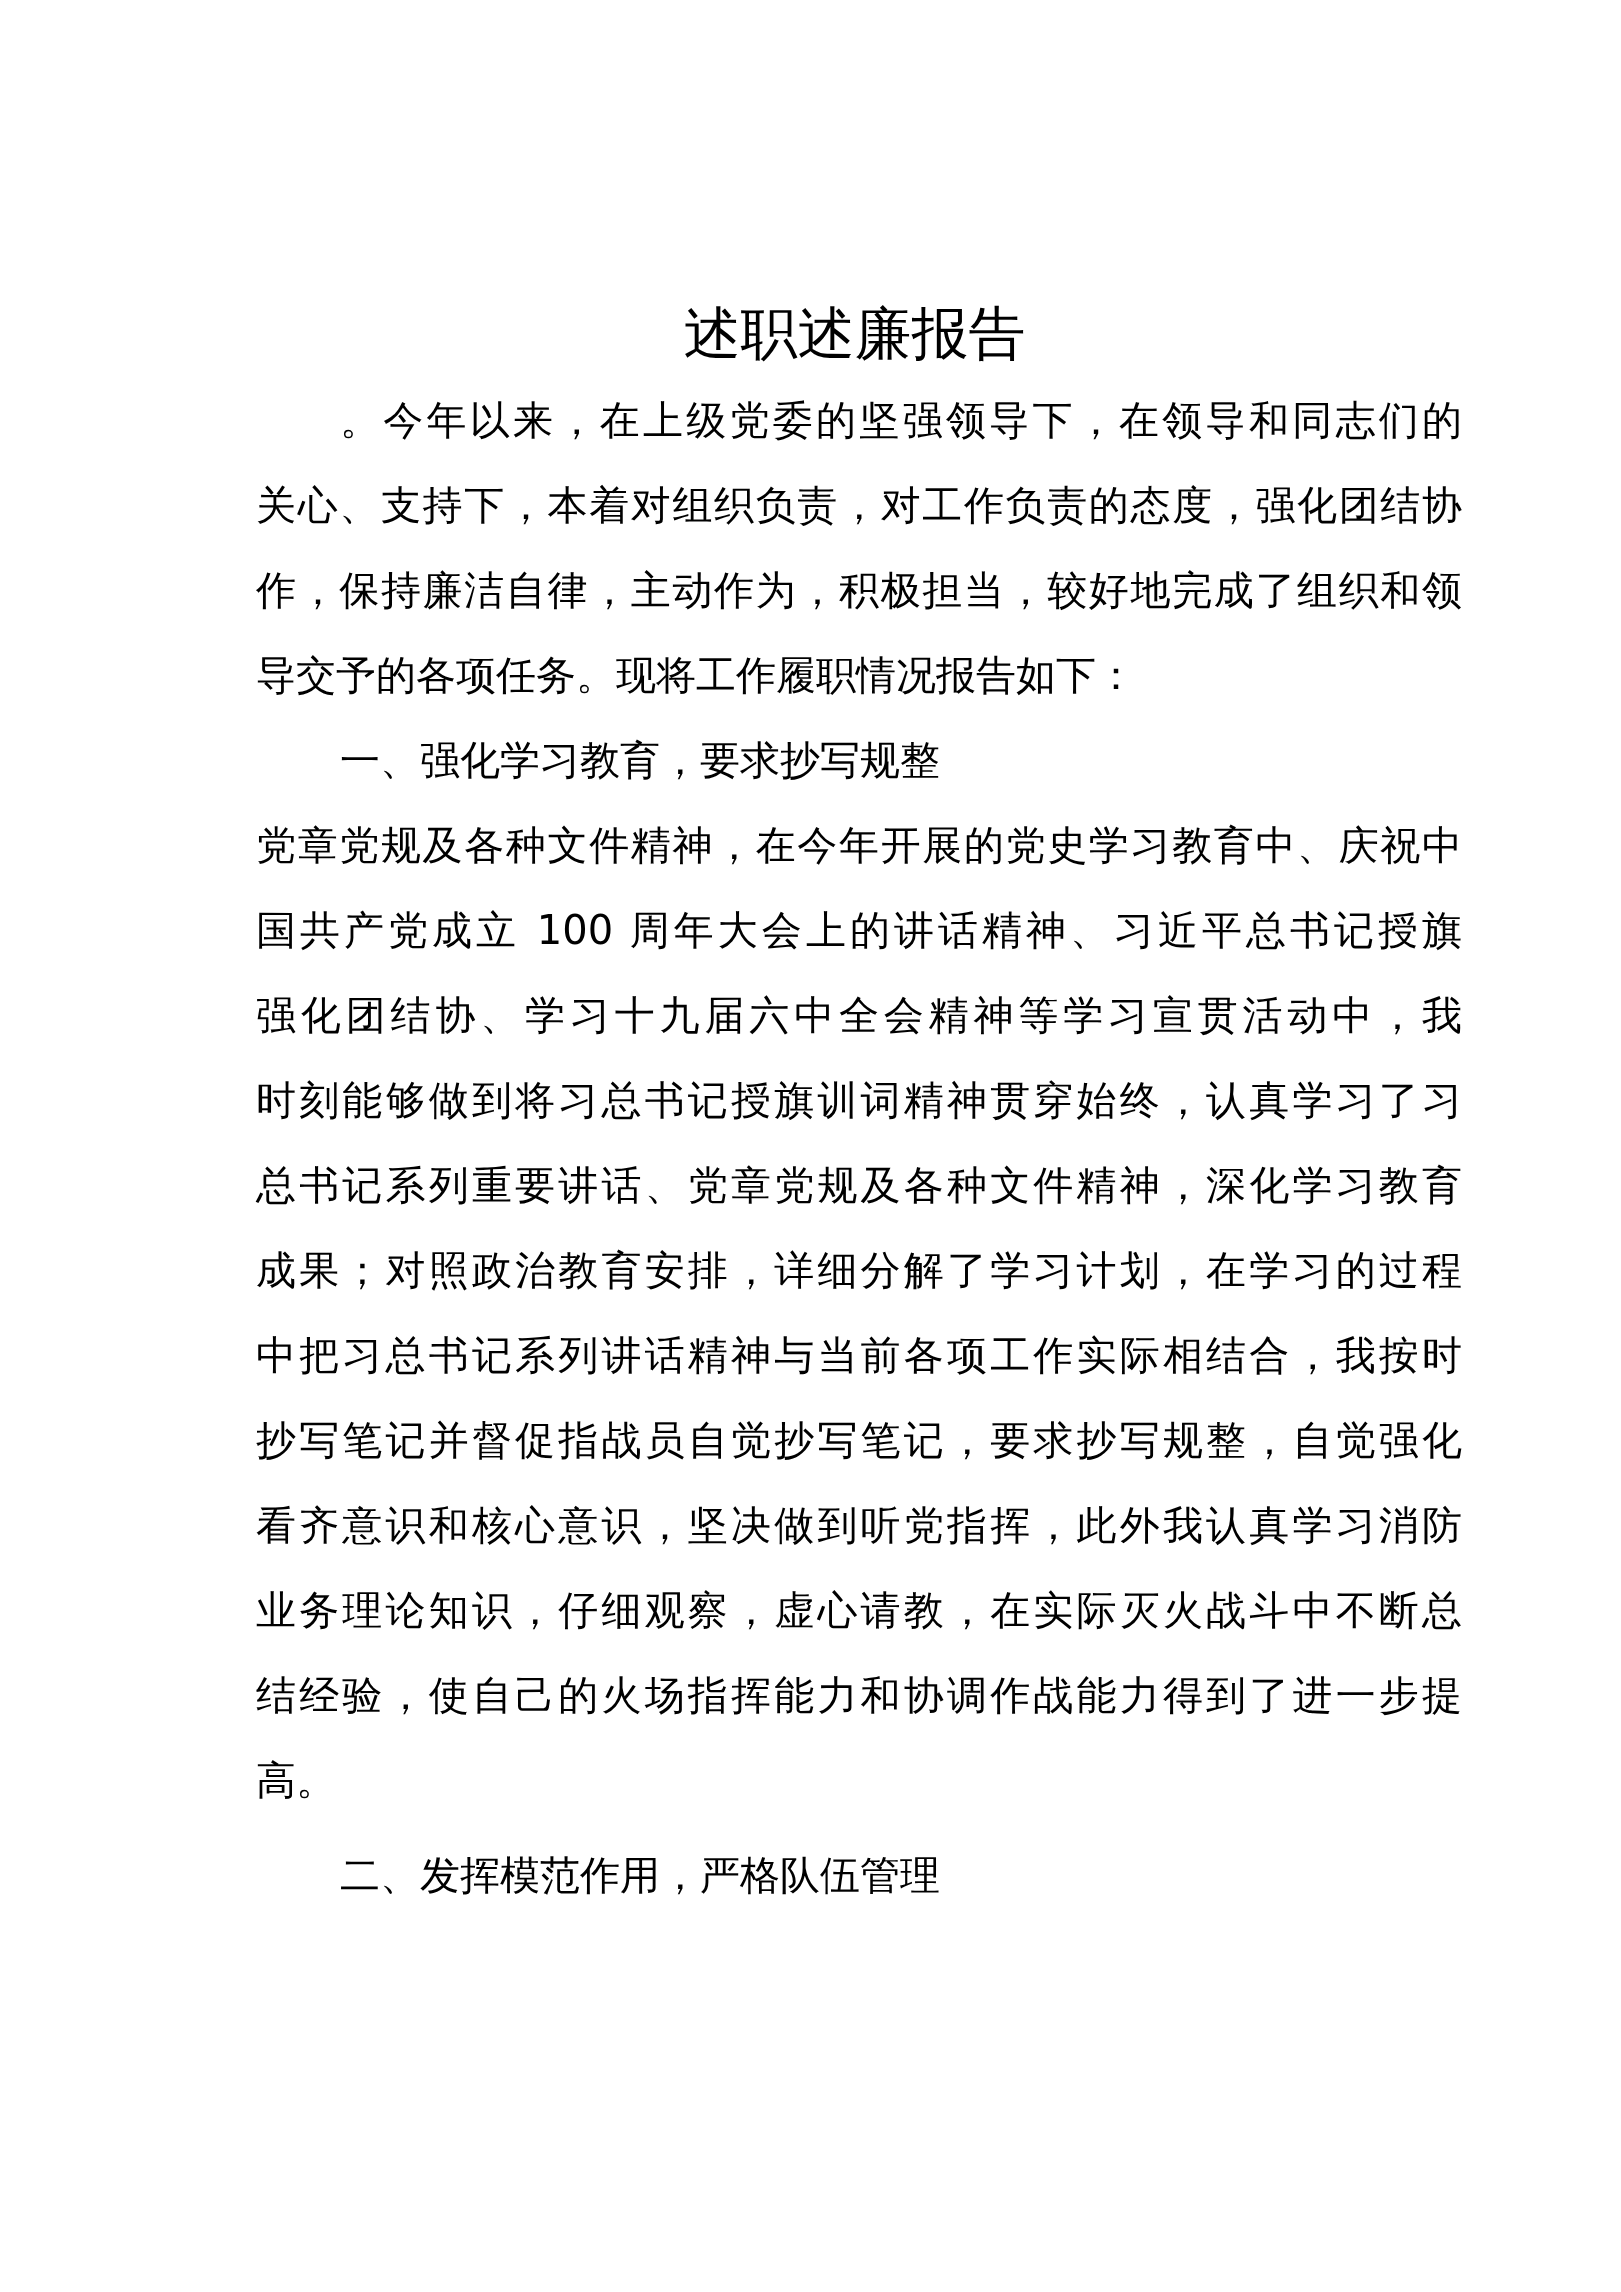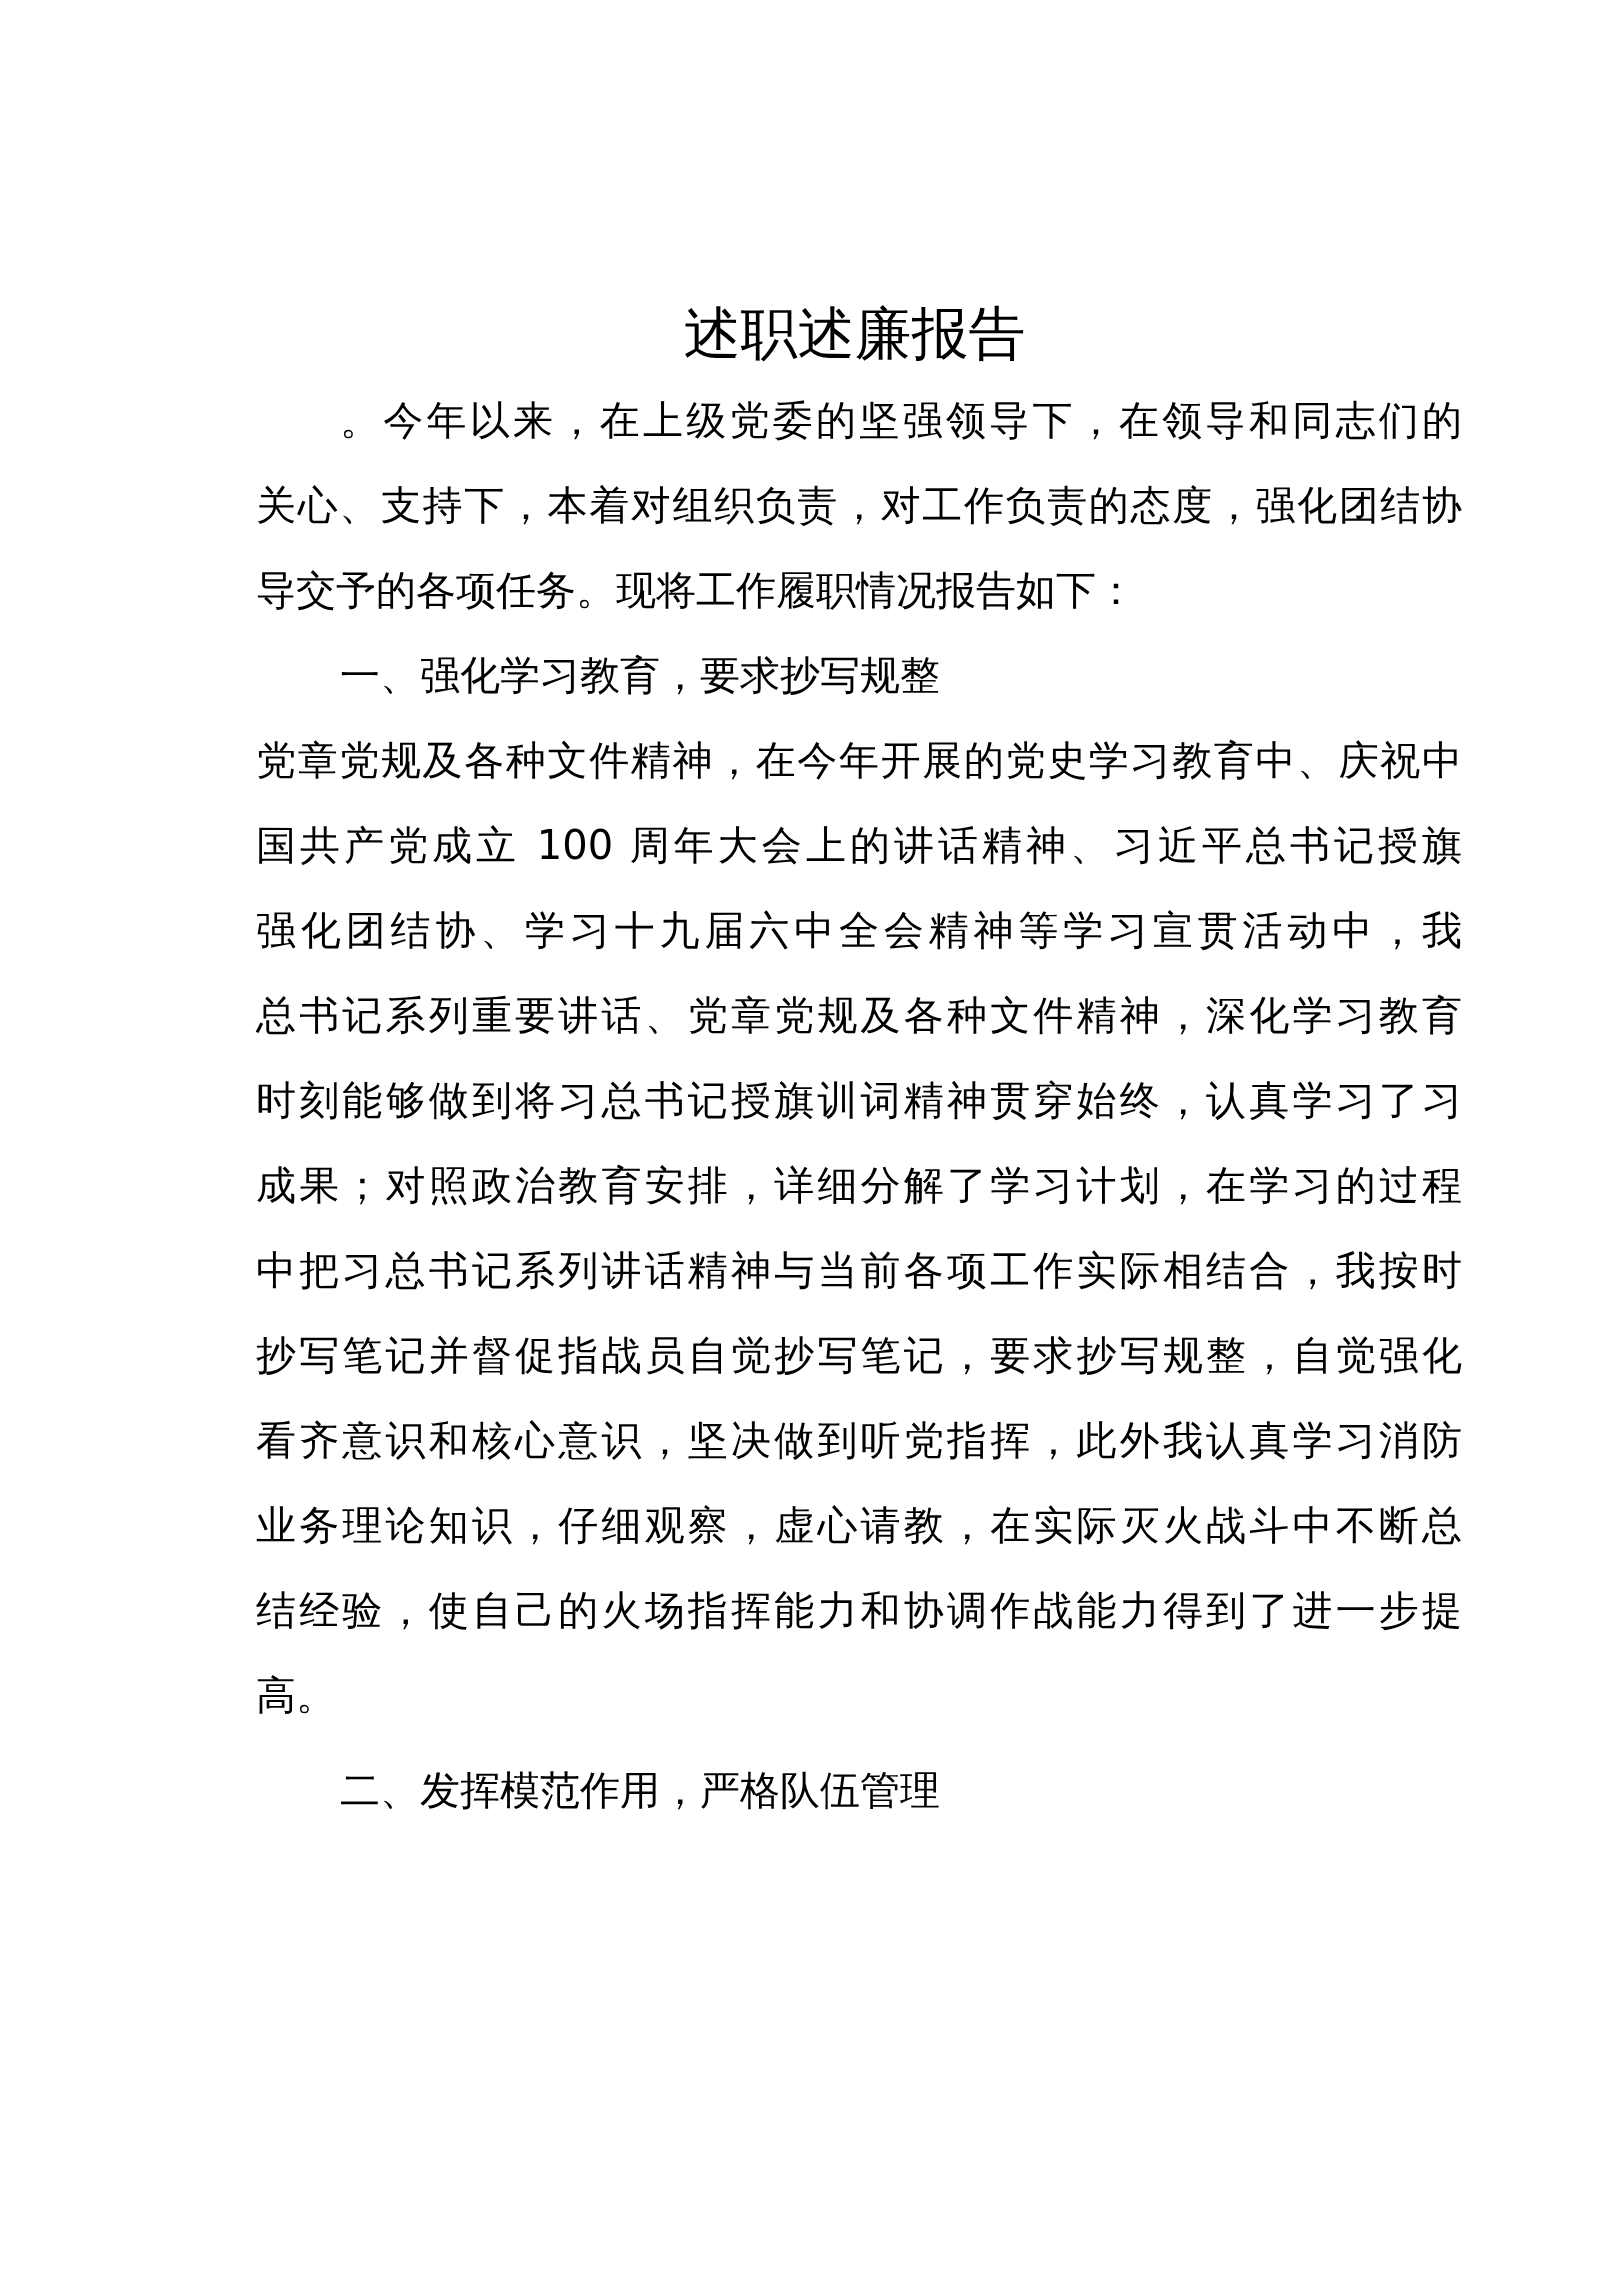--- a/index.html
+++ b/index.html
@@ -71,31 +71,32 @@
 
 <div class="page">
 
   <div class="title">述职述廉报告</div>
 
   <div class="body-text">
 
     <div>
       <span class="line indent">。今年以来，在上级党委的坚强领导下，在领导和同志们的</span>
       <span class="line">关心、支持下，本着对组织负责，对工作负责的态度，强化团结协</span>
+      <span class="line">作，保持廉洁自律，主动作为，积极担当，较好地完成了组织和领</span>
       <span class="line last">导交予的各项任务。现将工作履职情况报告如下：</span>
     </div>
 
     <span class="line heading">一、强化学习教育，要求抄写规整</span>
 
     <div>
       <span class="line">党章党规及各种文件精神，在今年开展的党史学习教育中、庆祝中</span>
       <span class="line">国共产党成立 100 周年大会上的讲话精神、习近平总书记授旗</span>
       <span class="line">强化团结协、学习十九届六中全会精神等学习宣贯活动中，我</span>
+      <span class="line">时刻能够做到将习总书记授旗训词精神贯穿始终，认真学习了习</span>
       <span class="line">总书记系列重要讲话、党章党规及各种文件精神，深化学习教育</span>
-      <span class="line">时刻能够做到将习总书记授旗训词精神贯穿始终，认真学习了习</span>
       <span class="line">成果；对照政治教育安排，详细分解了学习计划，在学习的过程</span>
       <span class="line">中把习总书记系列讲话精神与当前各项工作实际相结合，我按时</span>
       <span class="line">抄写笔记并督促指战员自觉抄写笔记，要求抄写规整，自觉强化</span>
       <span class="line">看齐意识和核心意识，坚决做到听党指挥，此外我认真学习消防</span>
       <span class="line">业务理论知识，仔细观察，虚心请教，在实际灭火战斗中不断总</span>
       <span class="line">结经验，使自己的火场指挥能力和协调作战能力得到了进一步提</span>
       <span class="line last">高。</span>
     </div>
 
     <span class="gap"></span>

